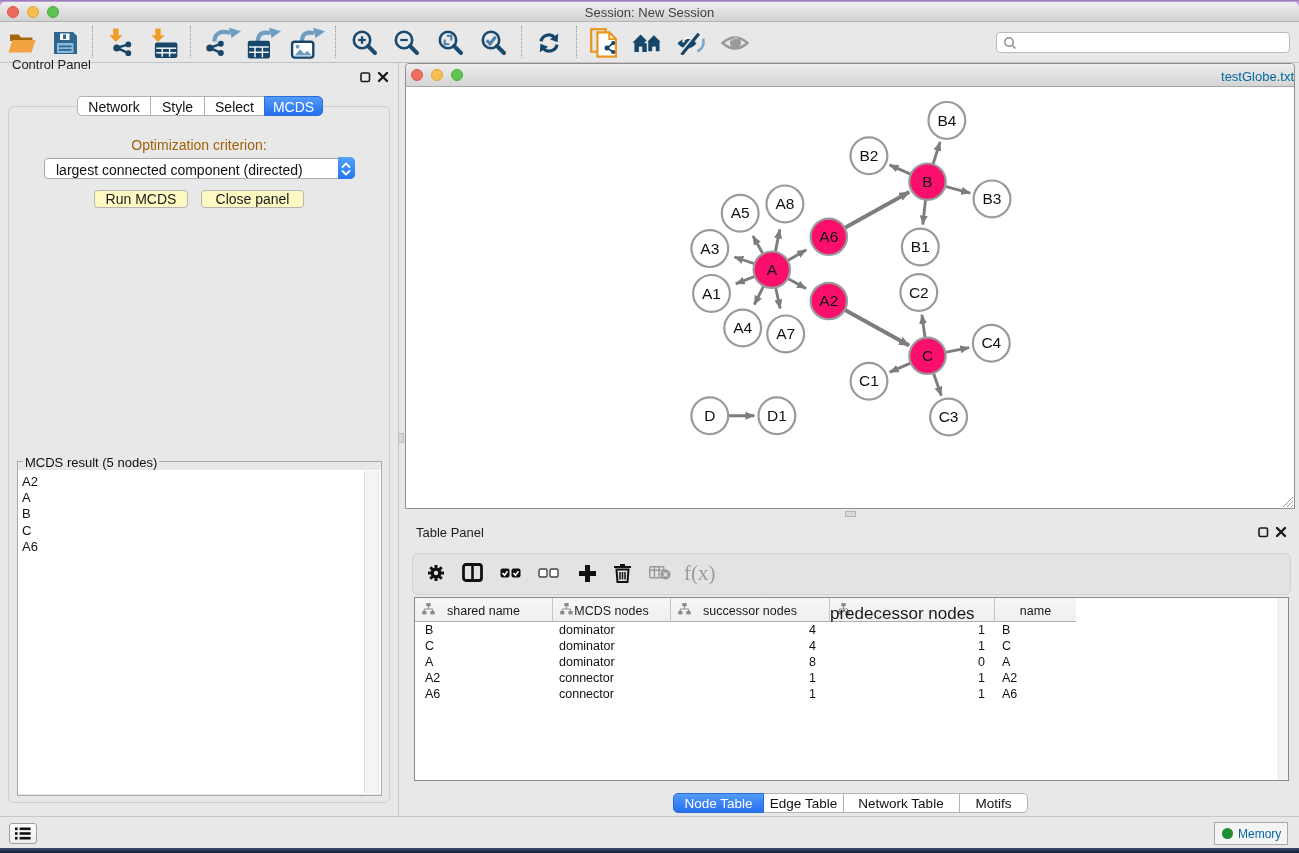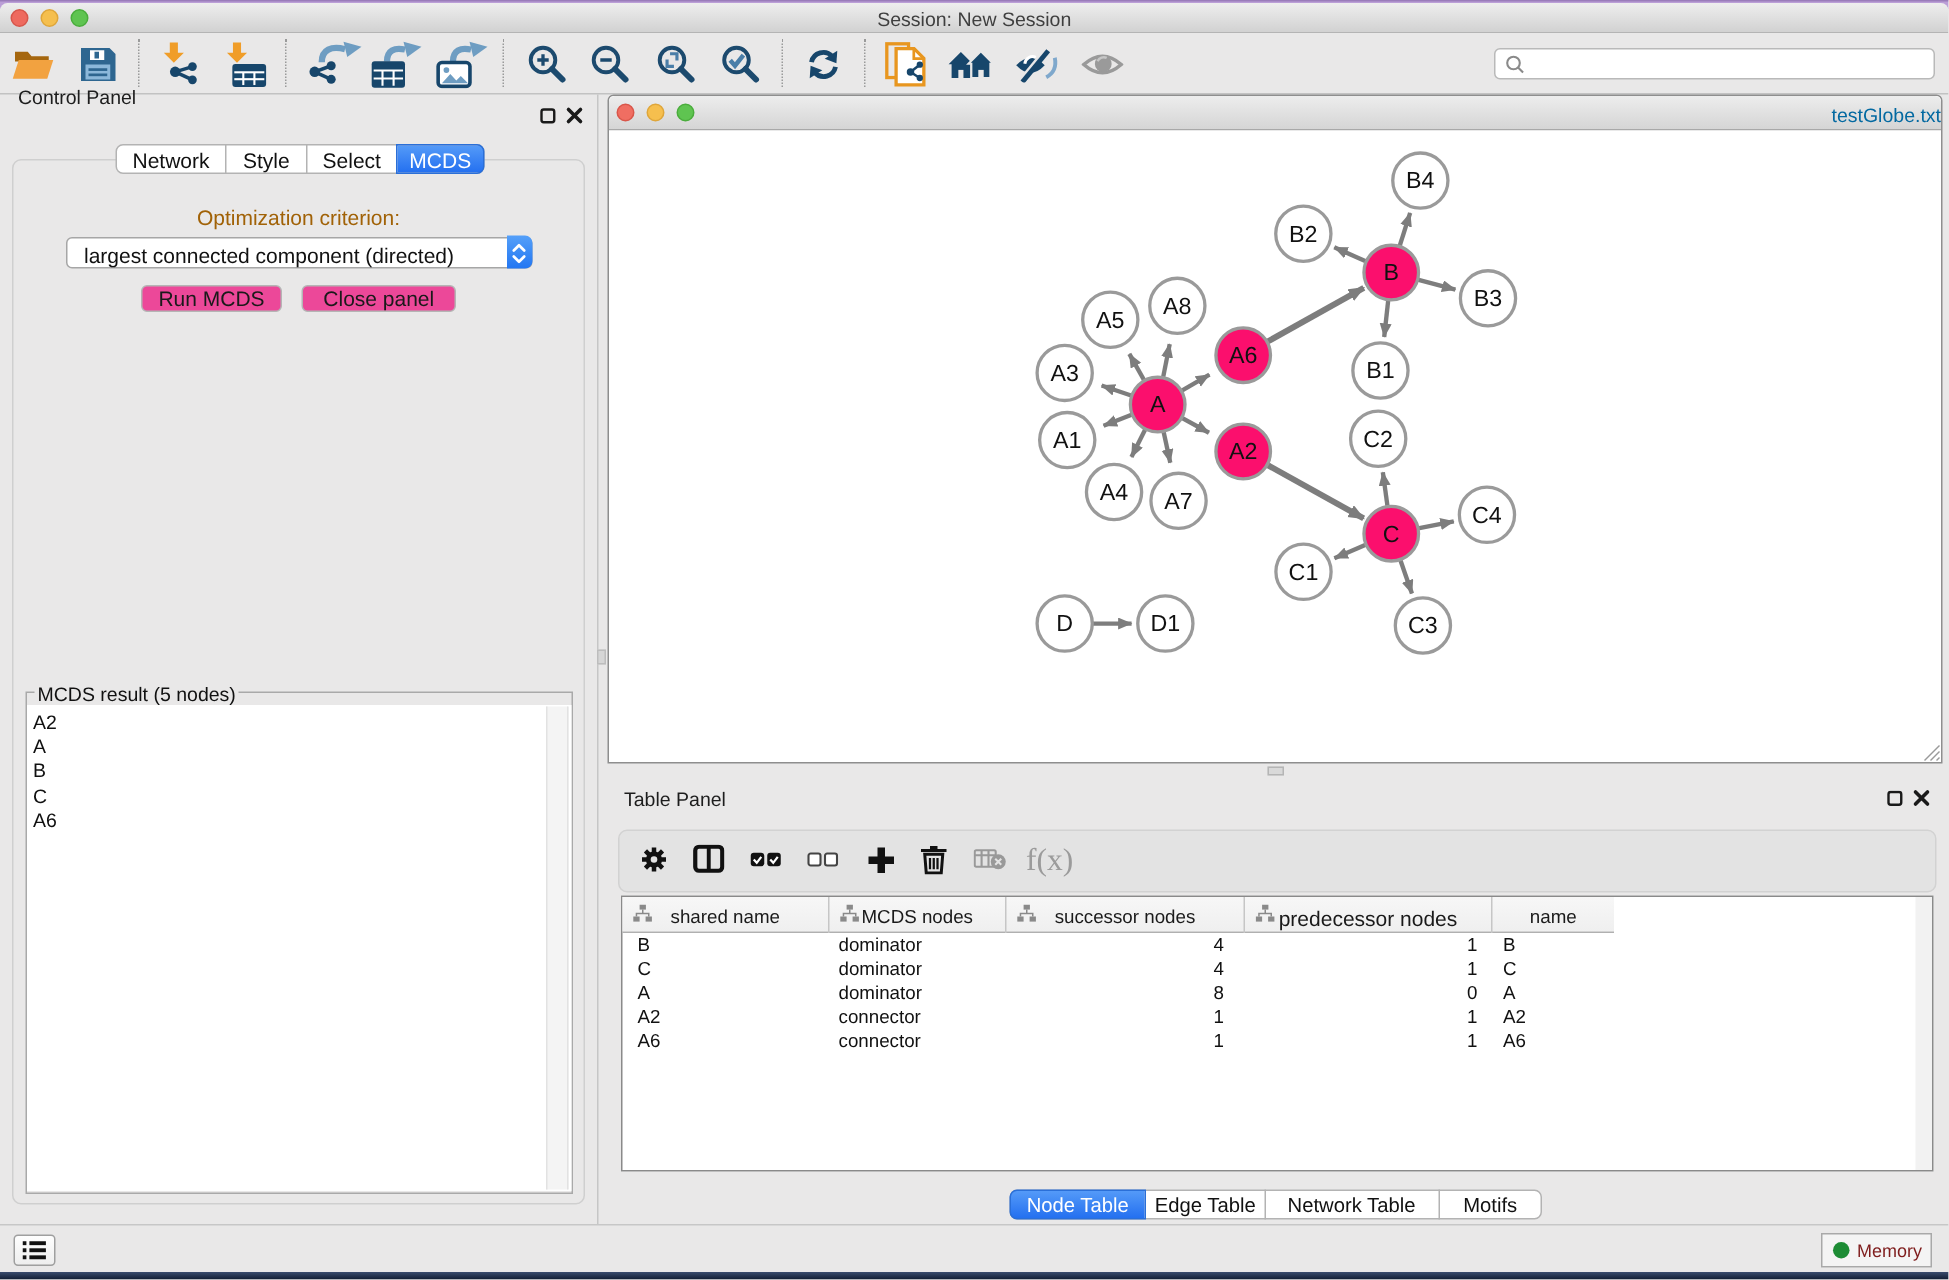--- a/index.html
+++ b/index.html
@@ -1,19 +1,19 @@
 <!DOCTYPE html>
 <html><head><meta charset="utf-8"><style>
 *{margin:0;padding:0;box-sizing:border-box}
 html,body{width:1299px;height:853px;overflow:hidden}
 body{font-family:"Liberation Sans",sans-serif;position:relative;background:#e9e8e8;color:#222}
 .abs{position:absolute}
 .sep{position:absolute;top:26px;height:32px;width:0;border-left:1px dotted #9a9a9a}
 .ticon{position:absolute;top:28px}
-.btn{position:absolute;background:#ec4899;border:1px solid #b5b5b5;border-radius:4px;font-size:14px;text-align:center;color:#1a1a1a}
+.btn{position:absolute;background:#fef9c3;border:1px solid #b5b5b5;border-radius:4px;font-size:14px;text-align:center;color:#1a1a1a}
 </style></head><body>
 
 <div class="abs" style="left:0;top:0;width:1299px;height:6px;background:#bb9ed7"></div>
 <div class="abs" style="left:0;top:0;width:1299px;height:1px;background:#9a7cba"></div>
 <div class="abs" style="left:0;top:848px;width:1299px;height:5px;background:linear-gradient(#3a4c6e,#111d33)"></div>
 
 <div class="abs" style="left:0;top:22px;width:1299px;height:826px;background:#e9e8e8"></div>
 
 <div class="abs" style="left:0;top:2px;width:1299px;height:20px;border-radius:5px 5px 0 0;background:linear-gradient(#eeeeee,#d2d2d2);border-bottom:1px solid #b4b4b4"></div>
 <div class="abs" style="left:7px;top:6px;width:12px;height:12px;border-radius:50%;background:#ee6a5f;border:1px solid #d7564b"></div>
@@ -190,21 +190,21 @@
       <rect x="4.6" y="0.5" width="11" height="2.6"></rect>
       <rect x="4.6" y="5.2" width="11" height="2.6"></rect>
       <rect x="4.6" y="9.9" width="11" height="2.6"></rect>
     </g>
   </svg>
 
 <div class="abs" style="left:0;top:816px;width:1299px;height:1px;background:#c7c7c7"></div>
 
 <div class="abs" style="left:1214px;top:822px;width:74px;height:23px;background:#f4f4f4;border:1px solid #a9a9a9"></div>
 <div class="abs" style="left:1222px;top:828px;width:11px;height:11px;border-radius:50%;background:#1d8c35"></div>
-<div class="abs" style="left:1238px;top:827px;font-size:12px;color:#7f1d1d">Memory</div>
+<div class="abs" style="left:1238px;top:827px;font-size:12px;color:#0369a1">Memory</div>
 
 <div class="abs" style="left:405px;top:63px;width:890px;height:446px;background:#fff;border:1px solid #8e8e8e;border-radius:4px 4px 0 0"></div>
 <div class="abs" style="left:406px;top:64px;width:888px;height:23px;background:linear-gradient(#ededed,#d5d5d5);border-bottom:1px solid #a8a8a8;border-radius:4px 4px 0 0"></div>
 <div class="abs" style="left:411px;top:69px;width:12px;height:12px;border-radius:50%;background:#f06e62;border:1px solid #d9564a"></div>
 <div class="abs" style="left:431px;top:69px;width:12px;height:12px;border-radius:50%;background:#f6bf4e;border:1px solid #dfa63a"></div>
 <div class="abs" style="left:451px;top:69px;width:12px;height:12px;border-radius:50%;background:#5fc451;border:1px solid #4aad3c"></div>
 <div class="abs" style="left:406px;top:69px;width:888px;text-align:right;font-size:13px;color:#0369a1">testGlobe.txt</div>
 
 <svg class="abs" style="left:406px;top:88px" width="888" height="420" viewBox="0 0 888 420" font-family="Liberation Sans, sans-serif">
 <defs>
@@ -388,21 +388,21 @@
 <svg class="abs" style="left:837px;top:603px" width="13" height="12" viewBox="0 0 13 12">
     <g fill="#8a8a8a">
       <rect x="4.4" y="0" width="4.2" height="3.4"></rect>
       <rect x="0.2" y="8" width="4.2" height="3.4"></rect>
       <rect x="8.4" y="8" width="4.2" height="3.4"></rect>
     </g>
     <g stroke="#8a8a8a" stroke-width="1" fill="none">
       <path d="M6.5 3.4 V6 M2.3 8 V6 H10.5 V8"></path>
     </g>
   </svg>
-<div class="abs" style="left:830px;top:604px;width:164px;text-align:center;font-size:14px;color:#1a1a1a">predecessor nodes</div>
+<div class="abs" style="left:830px;top:604px;width:164px;font-size:17px;color:#1a1a1a">predecessor nodes</div>
 <div class="abs" style="left:995px;top:604px;width:81px;text-align:center;font-size:12.5px;color:#1a1a1a">name</div>
 <div class="abs" style="left:425px;top:623px;font-size:12.5px;color:#111">B</div>
 <div class="abs" style="left:559px;top:623px;font-size:12.5px;color:#111">dominator</div>
 <div class="abs" style="left:700px;top:623px;width:116px;text-align:right;font-size:12.5px;color:#111">4</div>
 <div class="abs" style="left:869px;top:623px;width:116px;text-align:right;font-size:12.5px;color:#111">1</div>
 <div class="abs" style="left:1002px;top:623px;font-size:12.5px;color:#111">B</div>
 <div class="abs" style="left:425px;top:639px;font-size:12.5px;color:#111">C</div>
 <div class="abs" style="left:559px;top:639px;font-size:12.5px;color:#111">dominator</div>
 <div class="abs" style="left:700px;top:639px;width:116px;text-align:right;font-size:12.5px;color:#111">4</div>
 <div class="abs" style="left:869px;top:639px;width:116px;text-align:right;font-size:12.5px;color:#111">1</div>

